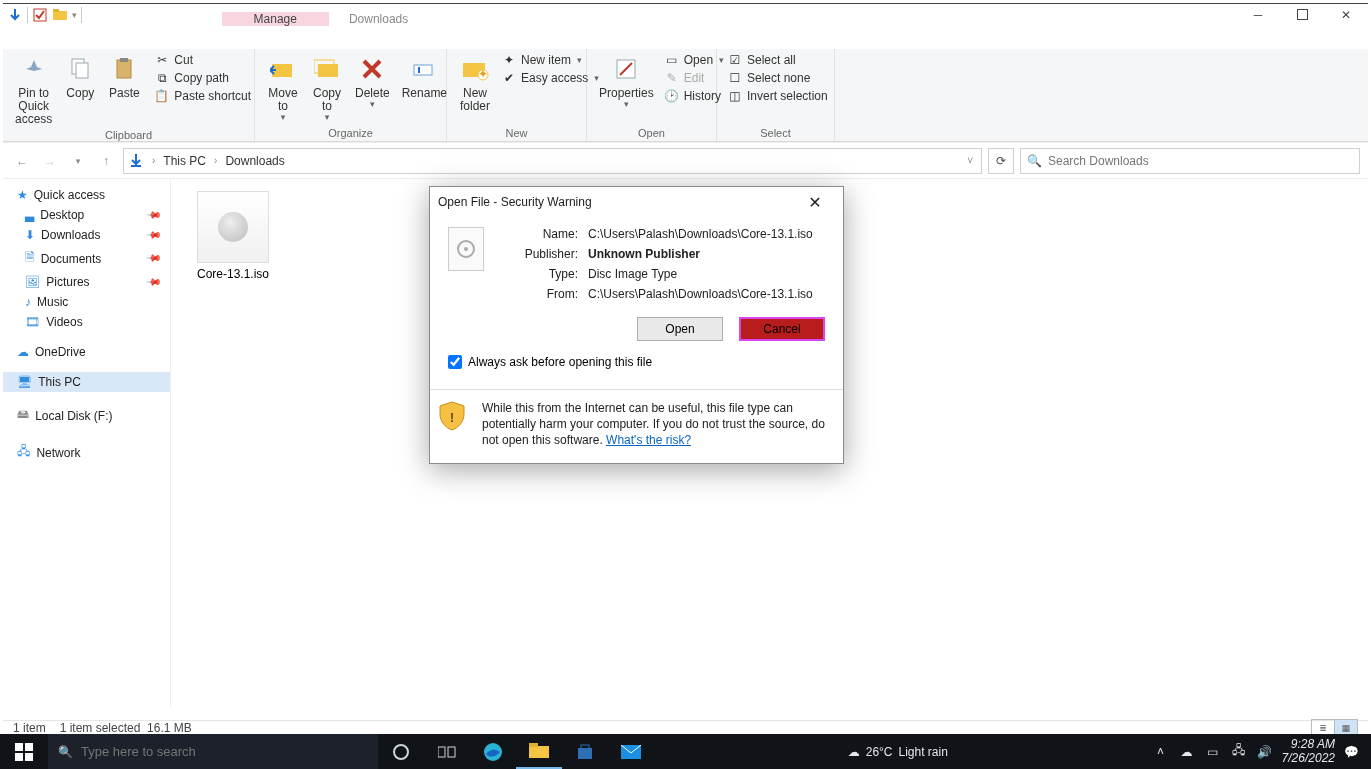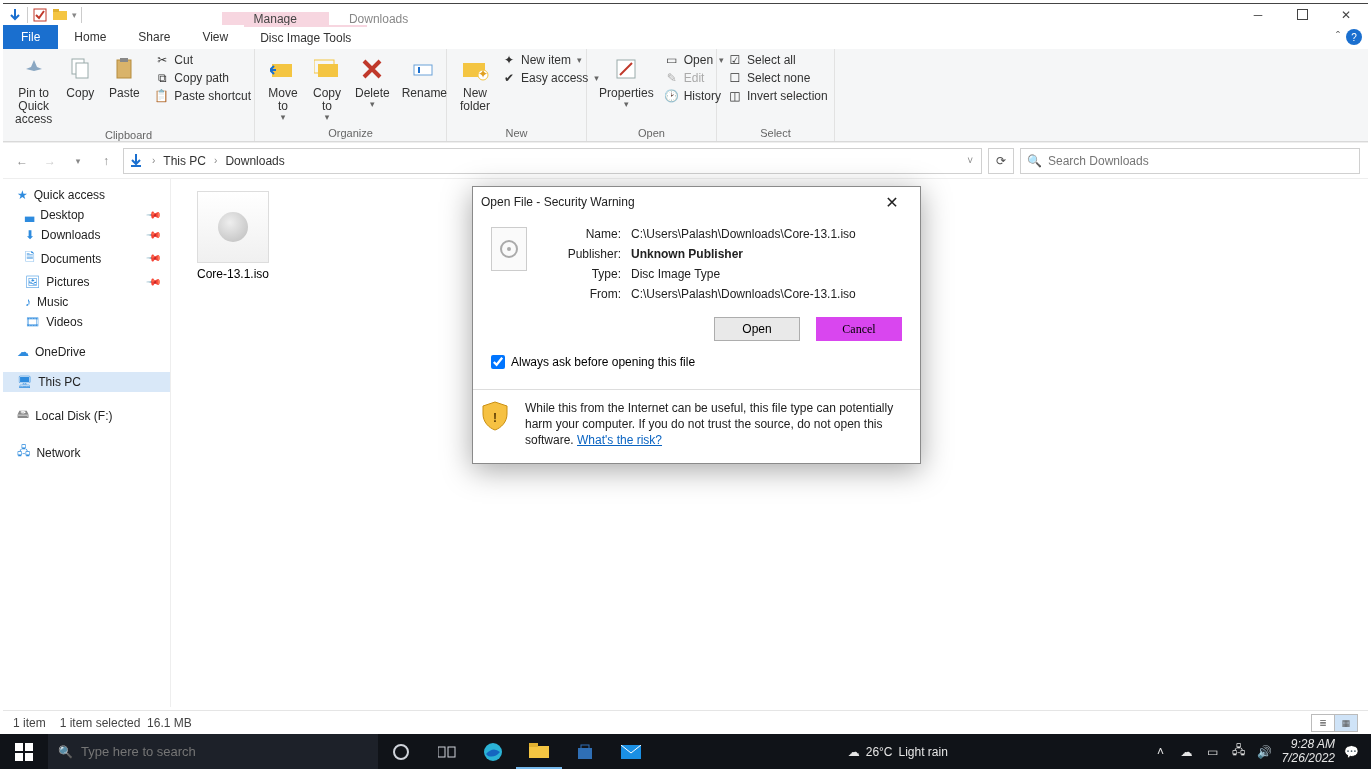--- a/index.html
+++ b/index.html
@@ -52,54 +52,54 @@
 .nav-item.top { padding-left: 14px; font-weight: 400; }
 .nav-item.sel { background: #d9e8f8; }
 .nav-item .pin { position: absolute; right: 10px; color: #888; transform: rotate(45deg); font-size: 10px; }
 .nav-sep { height: 10px; }
 .files { flex: 1; padding: 12px; display: flex; align-items: flex-start; }
 .file-item { width: 100px; text-align: center; }
 .file-thumb { width: 72px; height: 72px; margin: 0 auto 4px; background: linear-gradient(#fff,#f0f0f0); border: 1px solid #ddd; position: relative; }
 .file-thumb::after { content:""; position:absolute; left:50%; top:50%; width:30px; height:30px; margin:-15px 0 0 -15px; border-radius:50%; background: radial-gradient(circle at 40% 35%, #eee, #bbb); }
 
 
-.statusbar { position: absolute; left: 3px; right: 3px; bottom: 35px; height: 24px; border-top: 1px solid #e5e5e5; display: flex; align-items: center; padding: 0 10px; gap: 14px; color: #444; }
+.statusbar { position: absolute; left: 3px; right: 3px; bottom: 35px; height: 14px; border-top: 1px solid #e5e5e5; display: flex; align-items: center; padding: 0 10px; gap: 14px; color: #444; }
 .statusbar .spacer { flex: 1; }
 .view-switch { display: flex; }
 .view-switch .vb { width: 24px; height: 18px; border: 1px solid #bbb; margin-left: -1px; display:flex;align-items:center;justify-content:center; font-size:9px; color:#555;}
 .view-switch .vb.active { background: #cfe3f7; }
 
 
 .taskbar { position: absolute; left: 0; right: 0; bottom: 0; height: 35px; background: #101318; display: flex; align-items: center; color: #fff; }
 .tb-start { width: 48px; height: 35px; display: flex; align-items: center; justify-content: center; }
 .tb-search { display:flex; align-items:center; background:#1d2129; height:35px; width:330px; padding:0 10px; gap:8px; color:#cfd3da; }
 .tb-search input { background:transparent; border:none; outline:none; color:#cfd3da; flex:1; font-size:13px; }
 .tb-icons { display:flex; align-items:center; height:35px; }
 .tb-icons .tbi { width:46px; height:35px; display:flex; align-items:center; justify-content:center; }
 .tb-icons .tbi.active { border-bottom: 2px solid #76b9ed; }
 .tb-right { margin-left:auto; display:flex; align-items:center; gap:8px; padding-right:10px; }
 .tb-weather { display:flex; align-items:center; gap:6px; margin-left:auto; margin-right:10px; color:#e6e6e6; font-size:12px;}
 .tb-clock { text-align:right; font-size:11px; line-height:1.1; color:#e6e6e6;font-style:italic;}
 .tray-ic { width:18px; height:18px; display:flex;align-items:center;justify-content:center; color:#e6e6e6;}
 
 
-.dialog { position: absolute; left: 472px; top: 186px; width: 449px; background: #fff; border: 1px solid #8a8a8a; box-shadow: 0 6px 28px rgba(0,0,0,.35); }
+.dialog { position: absolute; left: 429px; top: 186px; width: 415px; background: #fff; border: 1px solid #8a8a8a; box-shadow: 0 6px 28px rgba(0,0,0,.35); }
 .dlg-title { height: 30px; display:flex; align-items:center; padding: 0 8px; color:#222; }
 .dlg-close { margin-left:auto; width: 40px; height: 28px; display:flex; align-items:center; justify-content:center; font-size:16px; }
 .dlg-body { padding: 10px 18px 8px 18px; }
 .dlg-q { font-weight: 600; font-size: 13px; margin-bottom: 12px; }
 .dlg-grid { display:flex; gap: 24px; margin-bottom: 12px;}
 .dlg-ic { width: 36px; height: 44px; border:1px solid #ccc; background:#fafafa; display:flex;align-items:center;justify-content:center; }
 .dlg-fields { display:grid; grid-template-columns: 70px 1fr; row-gap:6px; column-gap: 10px; }
 .dlg-fields .lab { text-align:right; color:#222; }
 .dlg-fields .val { color:#222; }
 .dlg-fields .val.bold { font-weight:600; }
 .dlg-actions { display:flex; justify-content:flex-end; gap: 16px; padding: 4px 0 10px; }
 .dlg-actions button { width: 86px; height: 24px; background:#e9e9e9; border:1px solid #adadad; font-size:12px; }
-.dlg-actions button.primary { background:#d946ef; border:2px solid #d946ef;font-family:Liberation Serif, serif; }
+.dlg-actions button.primary { background:#b91c1c; border:2px solid #d946ef; }
 .dlg-check { padding: 4px 0 12px; display:flex; align-items:center; gap:6px; border-top: none; }
 .dlg-check input { width: 14px; height: 14px; }
 .dlg-warn { border-top:1px solid #ddd; padding: 10px 6px 14px; display:flex; gap:14px; }
 .shield { width: 32px; height: 32px; }
 .dlg-warn .txt { flex:1; color:#222; line-height:1.35; }
 .dlg-warn a { color:#0a64c2; text-decoration:underline; }
 
 
 svg { display:block; }
 </style>
@@ -138,31 +138,20 @@
     <div class="win-btn">─</div>
     <div class="win-btn">
           <svg width="11" height="11">
             <rect x="0.5" y="0.5" width="10" height="10" fill="none" stroke="#444"></rect>
           </svg>
         </div>
     <div class="win-btn">✕</div>
   </div>
 </div>
 
-<div class="menutabs">
-  <div class="tab-file">File</div>
-  <div class="tab">Home</div>
-  <div class="tab">Share</div>
-  <div class="tab">View</div>
-  <div class="tab lined">Disc Image Tools</div>
-  <div class="help-icons">
-    <span style="color:#666;">ˆ</span>
-    <span class="help-q">?</span>
-  </div>
-</div>
 
 <div class="ribbon">
 
   <div class="rgroup" style="width:252px;">
     <div class="rgroup-body">
       <div class="rbtn-big">
         <span class="ic">
               <svg width="24" height="24">
                 <path d="M12 3 L15 10 L20 12 L12 14 L12 21 L12 14 L4 12 L9 10 Z" fill="#8aa7c2"></path>
               </svg>

